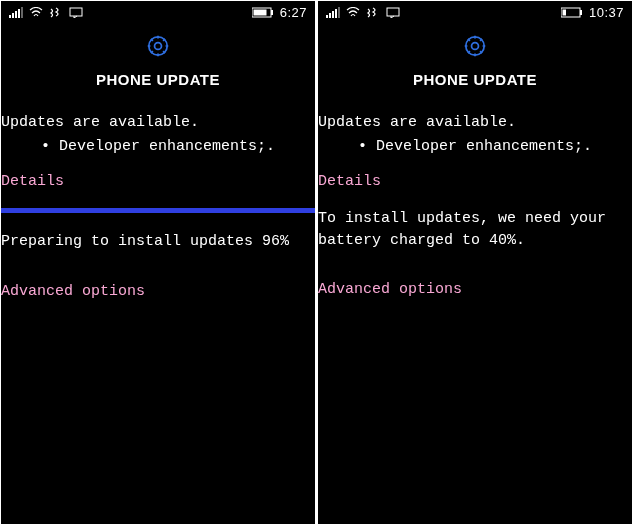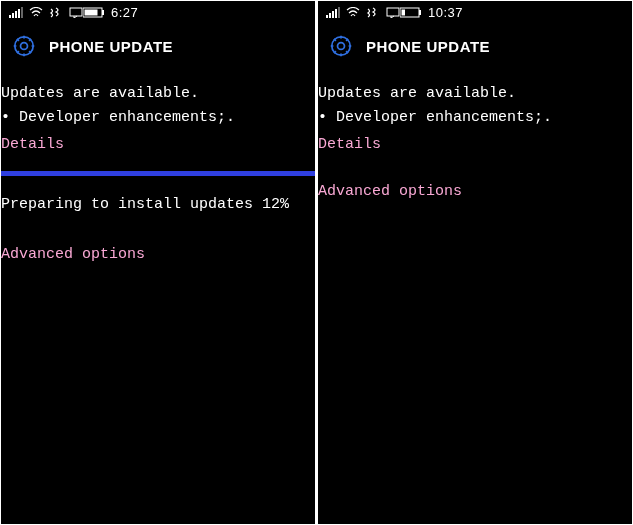--- a/index.html
+++ b/index.html
@@ -18,51 +18,53 @@
       color: #fff;
       display: flex;
       flex-direction: column;
       font-size: 15px;
       font-weight: 300;
       overflow: hidden;
     }
     .status-bar {
       display: flex;
       align-items: center;
+      justify-content: space-between;
       padding: 3px 8px 2px 8px;
       height: 22px;
       font-size: 13px;
     }
     .status-left, .status-right {
       display: flex;
       align-items: center;
       gap: 6px;
     }
     .status-bar svg { display: block; }
     .clock { font-weight: 400; letter-spacing: 0.5px; }
     .header {
       display: flex;
       align-items: center;
       gap: 12px;
       padding: 10px 10px 24px 10px;
+      flex-direction: column;
     }
     .gear { display: flex; align-items: center; justify-content: center; }
     .title {
       font-size: 15px;
       font-weight: 600;
       letter-spacing: 0.5px;
     }
     .content {
       padding: 0 0;
       display: flex;
       flex-direction: column;
       font-family: Liberation Mono, monospace;
     }
     .text { color: #fff; line-height: 1.45; margin-bottom: 2px; }
-    .bullet { color: #fff; margin-top: 2px; margin-bottom: 10px; }
+    .bullet { color: #fff; margin-top: 2px; margin-bottom: 18px; text-align: center; }
     .link {
       color: #f9a8d4;
       cursor: pointer;
       margin-bottom: 18px;
       display: inline-block;
     }
     .progress-bar {
       width: 100%;
       height: 5px;
       background: #2f3fe0;
@@ -133,21 +135,21 @@
       </svg>
     </span>
     <div class="title">PHONE UPDATE</div>
   </div>
 
   <div class="content">
     <div class="text">Updates are available.</div>
     <div class="bullet">• Developer enhancements;.</div>
     <a class="link">Details</a>
     <div class="progress-bar"></div>
-    <div class="body-text">Preparing to install updates 12%</div>
+    <div class="body-text">Preparing to install updates 96%</div>
     <a class="link adv">Advanced options</a>
   </div>
 </div>
 
 <div class="phone">
   <div class="status-bar">
     <div class="status-left">
       <span>
         <svg width="14" height="11" viewBox="0 0 14 11">
           <rect x="0" y="8" width="2" height="3" fill="#fff"></rect>
@@ -199,15 +201,16 @@
         </g>
       </svg>
     </span>
     <div class="title">PHONE UPDATE</div>
   </div>
 
   <div class="content">
     <div class="text">Updates are available.</div>
     <div class="bullet">• Developer enhancements;.</div>
     <a class="link">Details</a>
+    <div class="body-text">To install updates, we need your battery charged to 40%.</div>
     <a class="link adv">Advanced options</a>
   </div>
 </div>
 
 </body></html>

